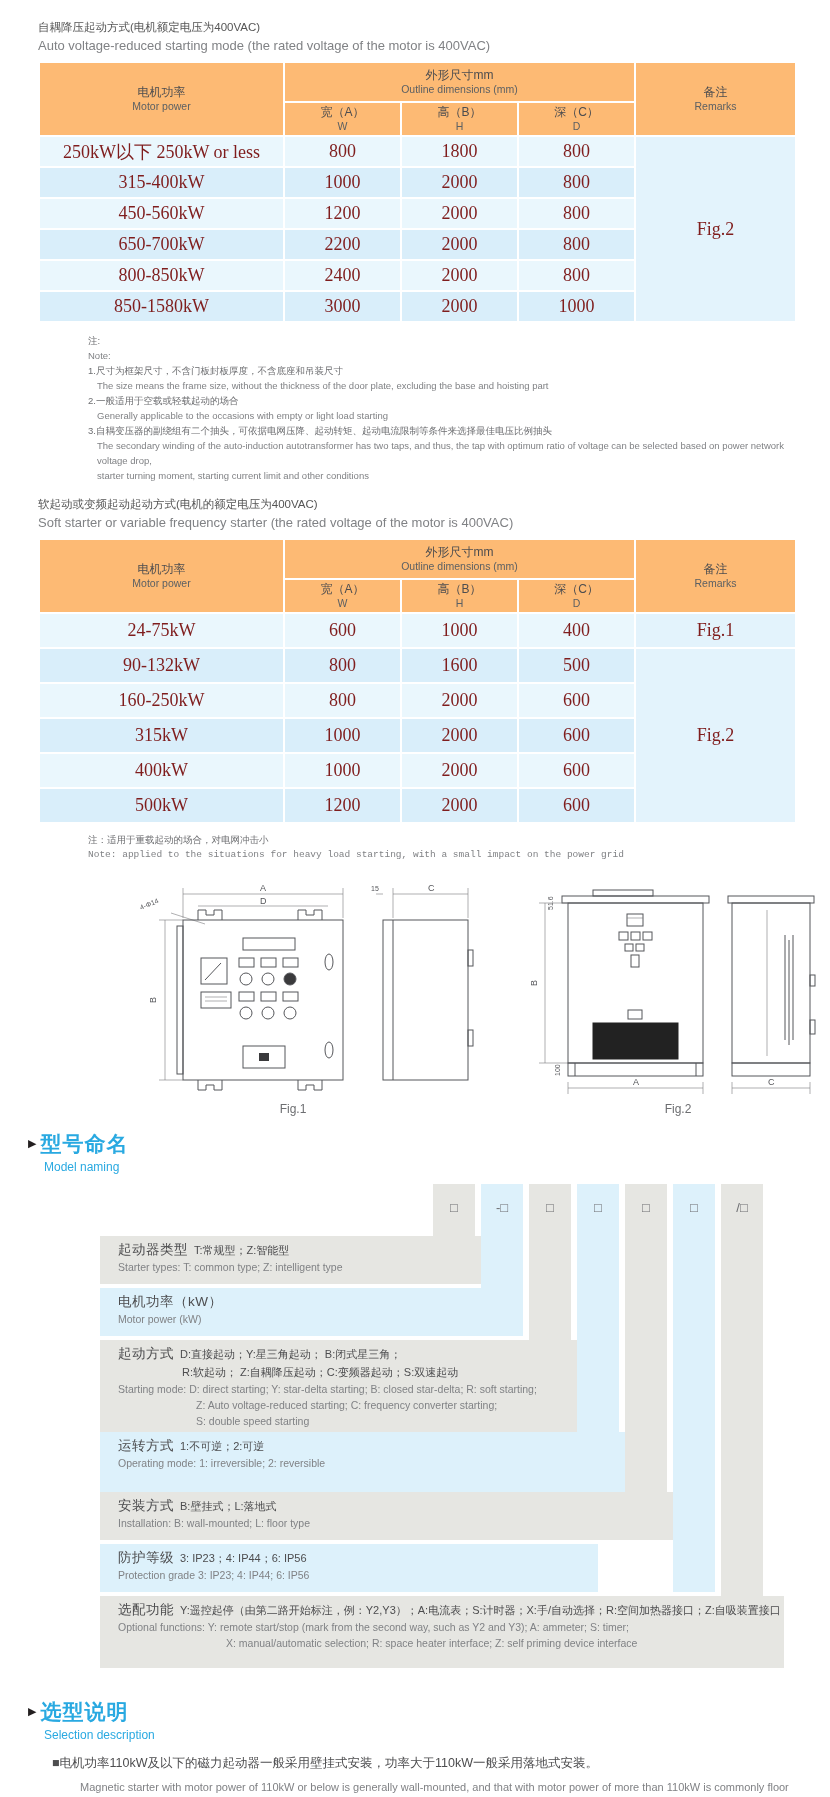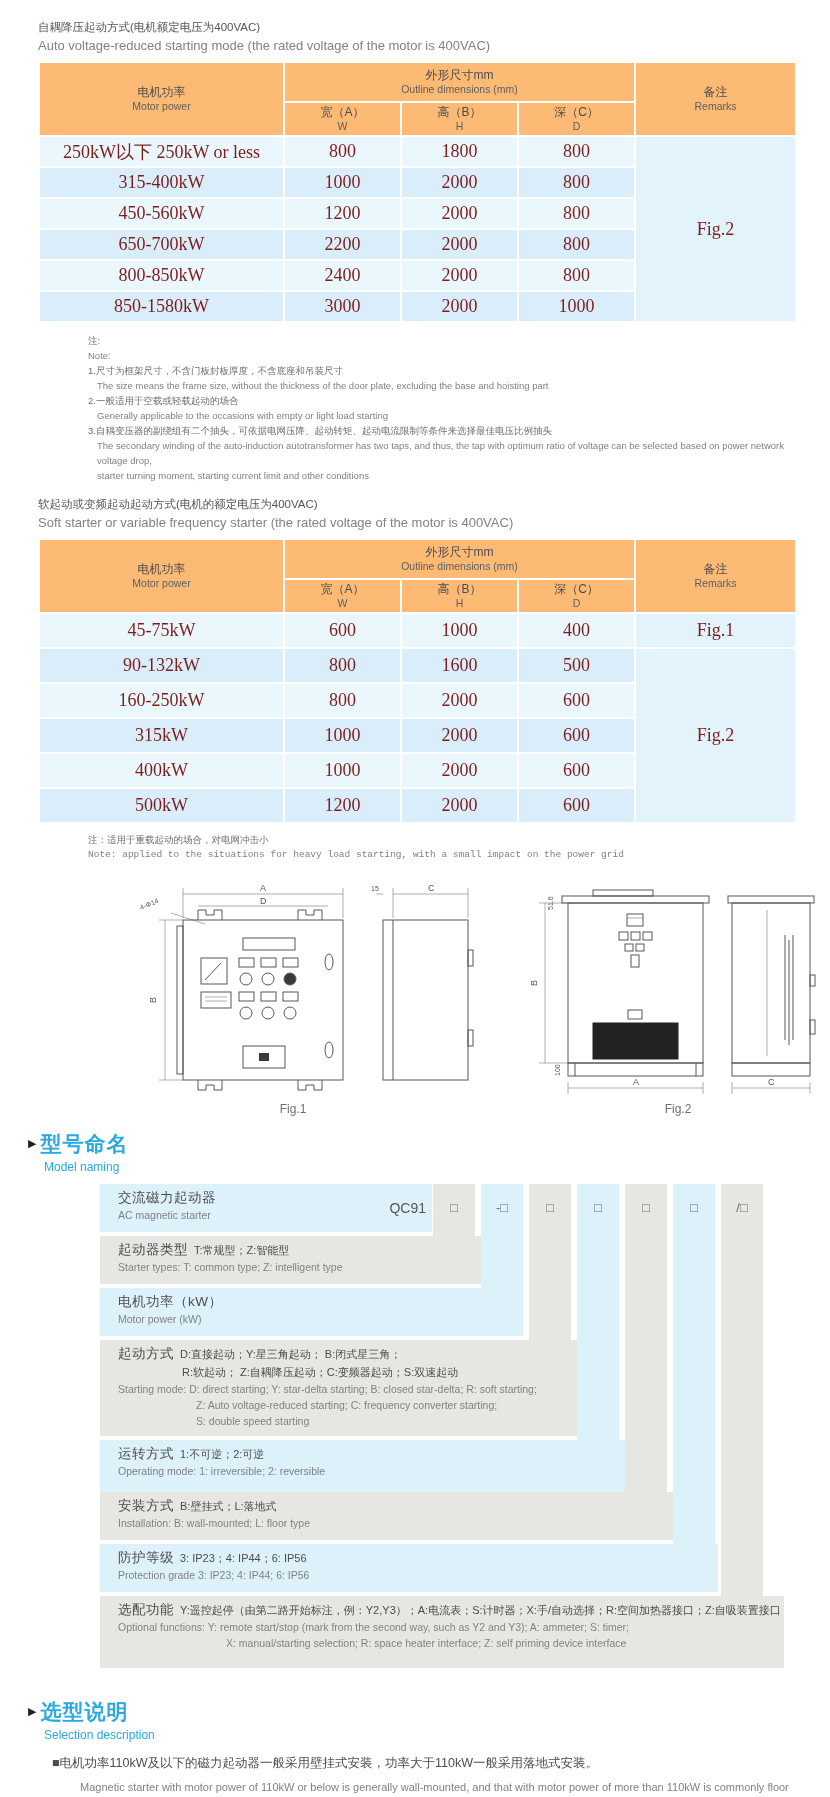--- a/index.html
+++ b/index.html
@@ -202,21 +202,21 @@
         <div class="th-en">H</div>
       </th>
       <th>
         <div class="th-zh">深（C）</div>
         <div class="th-en">D</div>
       </th>
     </tr>
   </thead>
   <tbody>
     <tr>
-      <td class="rowA">45-75kW</td>
+      <td class="rowA">24-75kW</td>
       <td class="rowA">600</td>
       <td class="rowA">1000</td>
       <td class="rowA">400</td>
       <td class="remark-cell">Fig.1</td>
     </tr>
     <tr>
       <td class="rowB">90-132kW</td>
       <td class="rowB">800</td>
       <td class="rowB">1600</td>
       <td class="rowB">500</td>
@@ -393,56 +393,51 @@
   <div class="stripe bggray" style="left:525px;height:356px;">
       <span class="box">□</span>
     </div>
   <div class="stripe bgblue" style="left:573px;height:408px;">
       <span class="box">□</span>
     </div>
   <div class="stripe bggray" style="left:621px;height:484px;">
       <span class="box">/□</span>
     </div>
 
-  <div class="mrow bgblue" style="top:0;width:332px;height:48px;">
-    <div class="zh"><span class="lbl">交流磁力起动器</span></div>
-    <div class="en">AC magnetic starter</div>
-    <span class="code">QC91</span>
-  </div>
   <div class="mrow bggray" style="top:52px;width:381px;height:48px;">
     <div class="zh"><span class="lbl">起动器类型</span><span class="dsc">T:常规型；Z:智能型</span></div>
     <div class="en">Starter types: T: common type; Z: intelligent type</div>
   </div>
   <div class="mrow bgblue" style="top:104px;width:390px;height:48px;">
     <div class="zh"><span class="lbl">电机功率（kW）</span></div>
     <div class="en">Motor power (kW)</div>
   </div>
   <div class="mrow bggray" style="top:156px;width:477px;height:96px;">
     <div class="zh"><span class="lbl">起动方式</span><span class="dsc">D:直接起动；Y:星三角起动； B:闭式星三角；</span></div>
     <div class="zh indent"><span class="dsc">R:软起动； Z:自耦降压起动；C:变频器起动；S:双速起动</span></div>
     <div class="en">Starting mode: D: direct starting; Y: star-delta starting; B: closed star-delta; R: soft starting;</div>
     <div class="en indent-en">Z: Auto voltage-reduced starting; C: frequency converter starting;</div>
     <div class="en indent-en">S: double speed starting</div>
   </div>
-  <div class="mrow bgblue" style="top:256px;width:525px;height:64px;">
+  <div class="mrow bgblue" style="top:248px;width:525px;height:64px;">
     <div class="zh"><span class="lbl">运转方式</span><span class="dsc">1:不可逆；2:可逆</span></div>
     <div class="en">Operating mode: 1: irreversible; 2: reversible</div>
   </div>
   <div class="mrow bggray" style="top:308px;width:573px;height:48px;">
     <div class="zh"><span class="lbl">安装方式</span><span class="dsc">B:壁挂式；L:落地式</span></div>
     <div class="en">Installation: B: wall-mounted;  L: floor type</div>
   </div>
-  <div class="mrow bgblue" style="top:360px;width:618px;height:48px;">
+  <div class="mrow bgblue" style="top:360px;width:498px;height:48px;">
     <div class="zh"><span class="lbl">防护等级</span><span class="dsc">3: IP23；4: IP44；6: IP56</span></div>
     <div class="en">Protection grade  3: IP23;  4: IP44;  6: IP56</div>
   </div>
   <div class="mrow bggray" style="top:412px;width:684px;height:72px;">
     <div class="zh"><span class="lbl">选配功能</span><span class="dsc">Y:遥控起停（由第二路开始标注，例：Y2,Y3）；A:电流表；S:计时器；X:手/自动选择；R:空间加热器接口；Z:自吸装置接口</span></div>
     <div class="en">Optional functions: Y: remote start/stop (mark from the second way, such as Y2 and Y3); A: ammeter; S: timer;</div>
-    <div class="en indent-en" style="margin-left:108px;">X: manual/starting selection; R: space heater interface; Z: self priming device interface</div>
+    <div class="en indent-en" style="margin-left:108px;">X: manual/automatic selection; R: space heater interface; Z: self priming device interface</div>
   </div>
 </div>
 
 <div class="heading" style="margin-top:26px;">
   <span class="marker">▶</span><span class="zh">选型说明</span>
   <div class="en">Selection description</div>
 </div>
 
 <div>
   <div class="sel-p sel-zh ind1">■电机功率110kW及以下的磁力起动器一般采用壁挂式安装，功率大于110kW一般采用落地式安装。</div>

